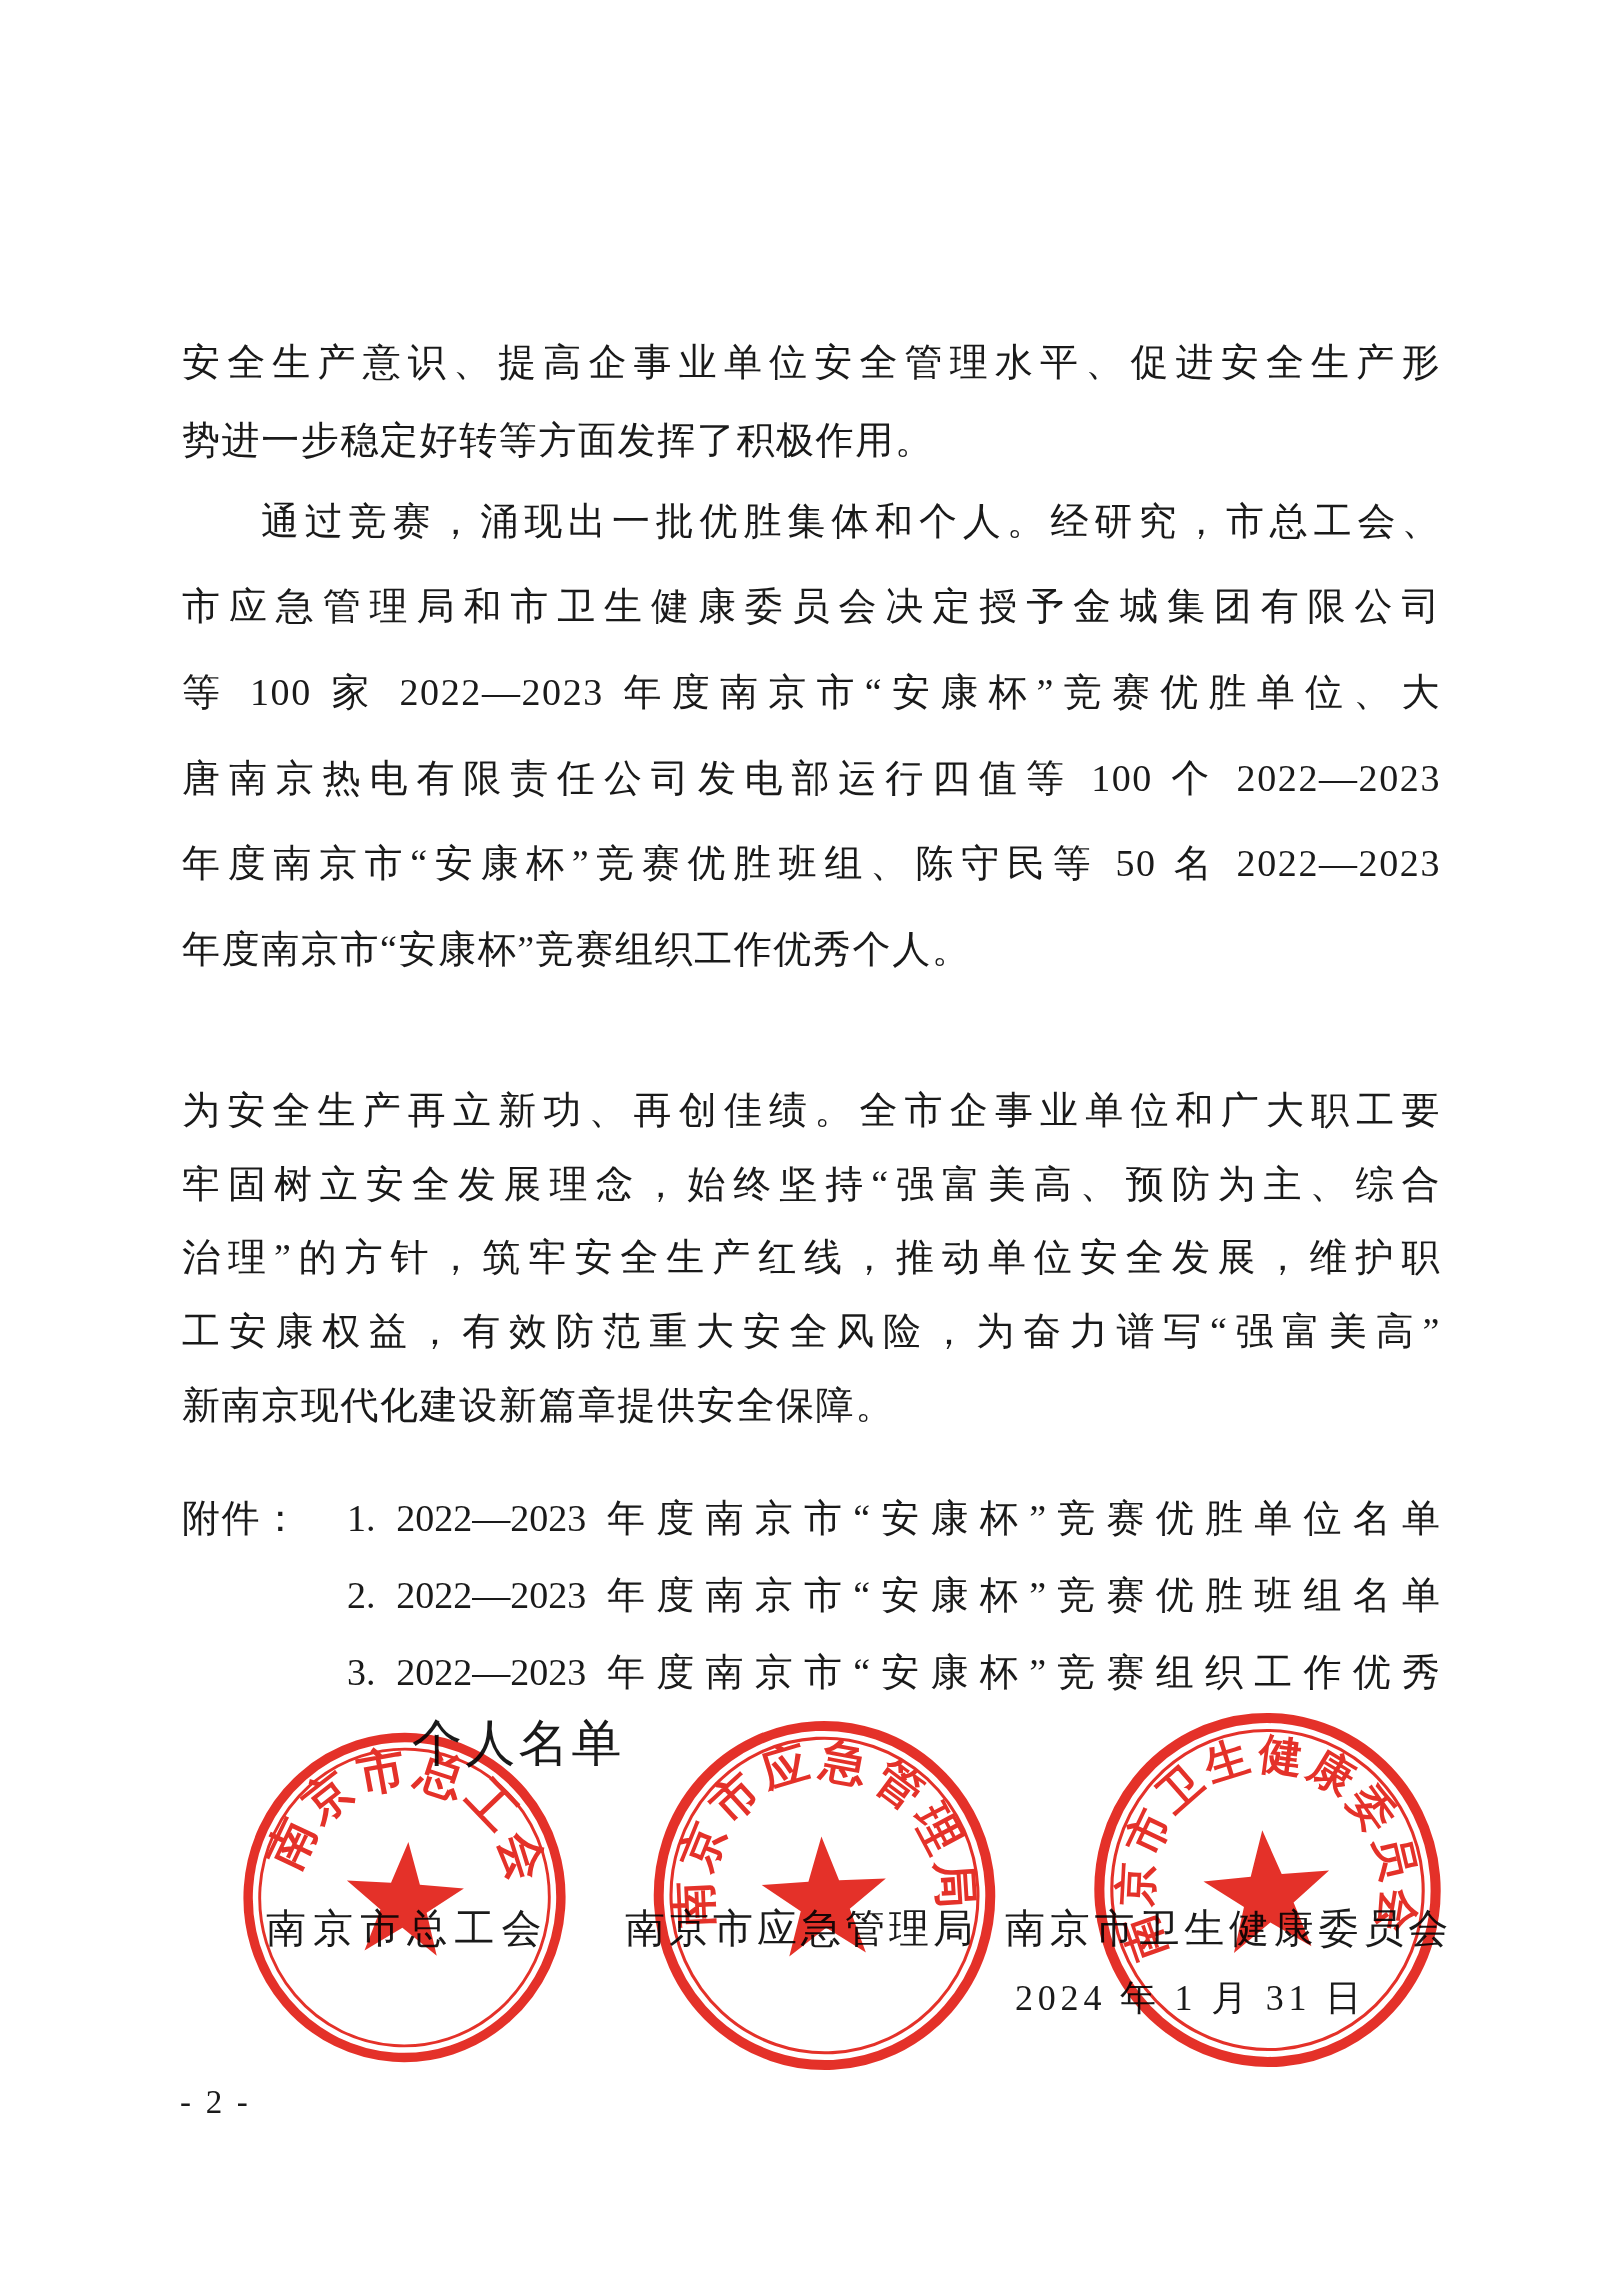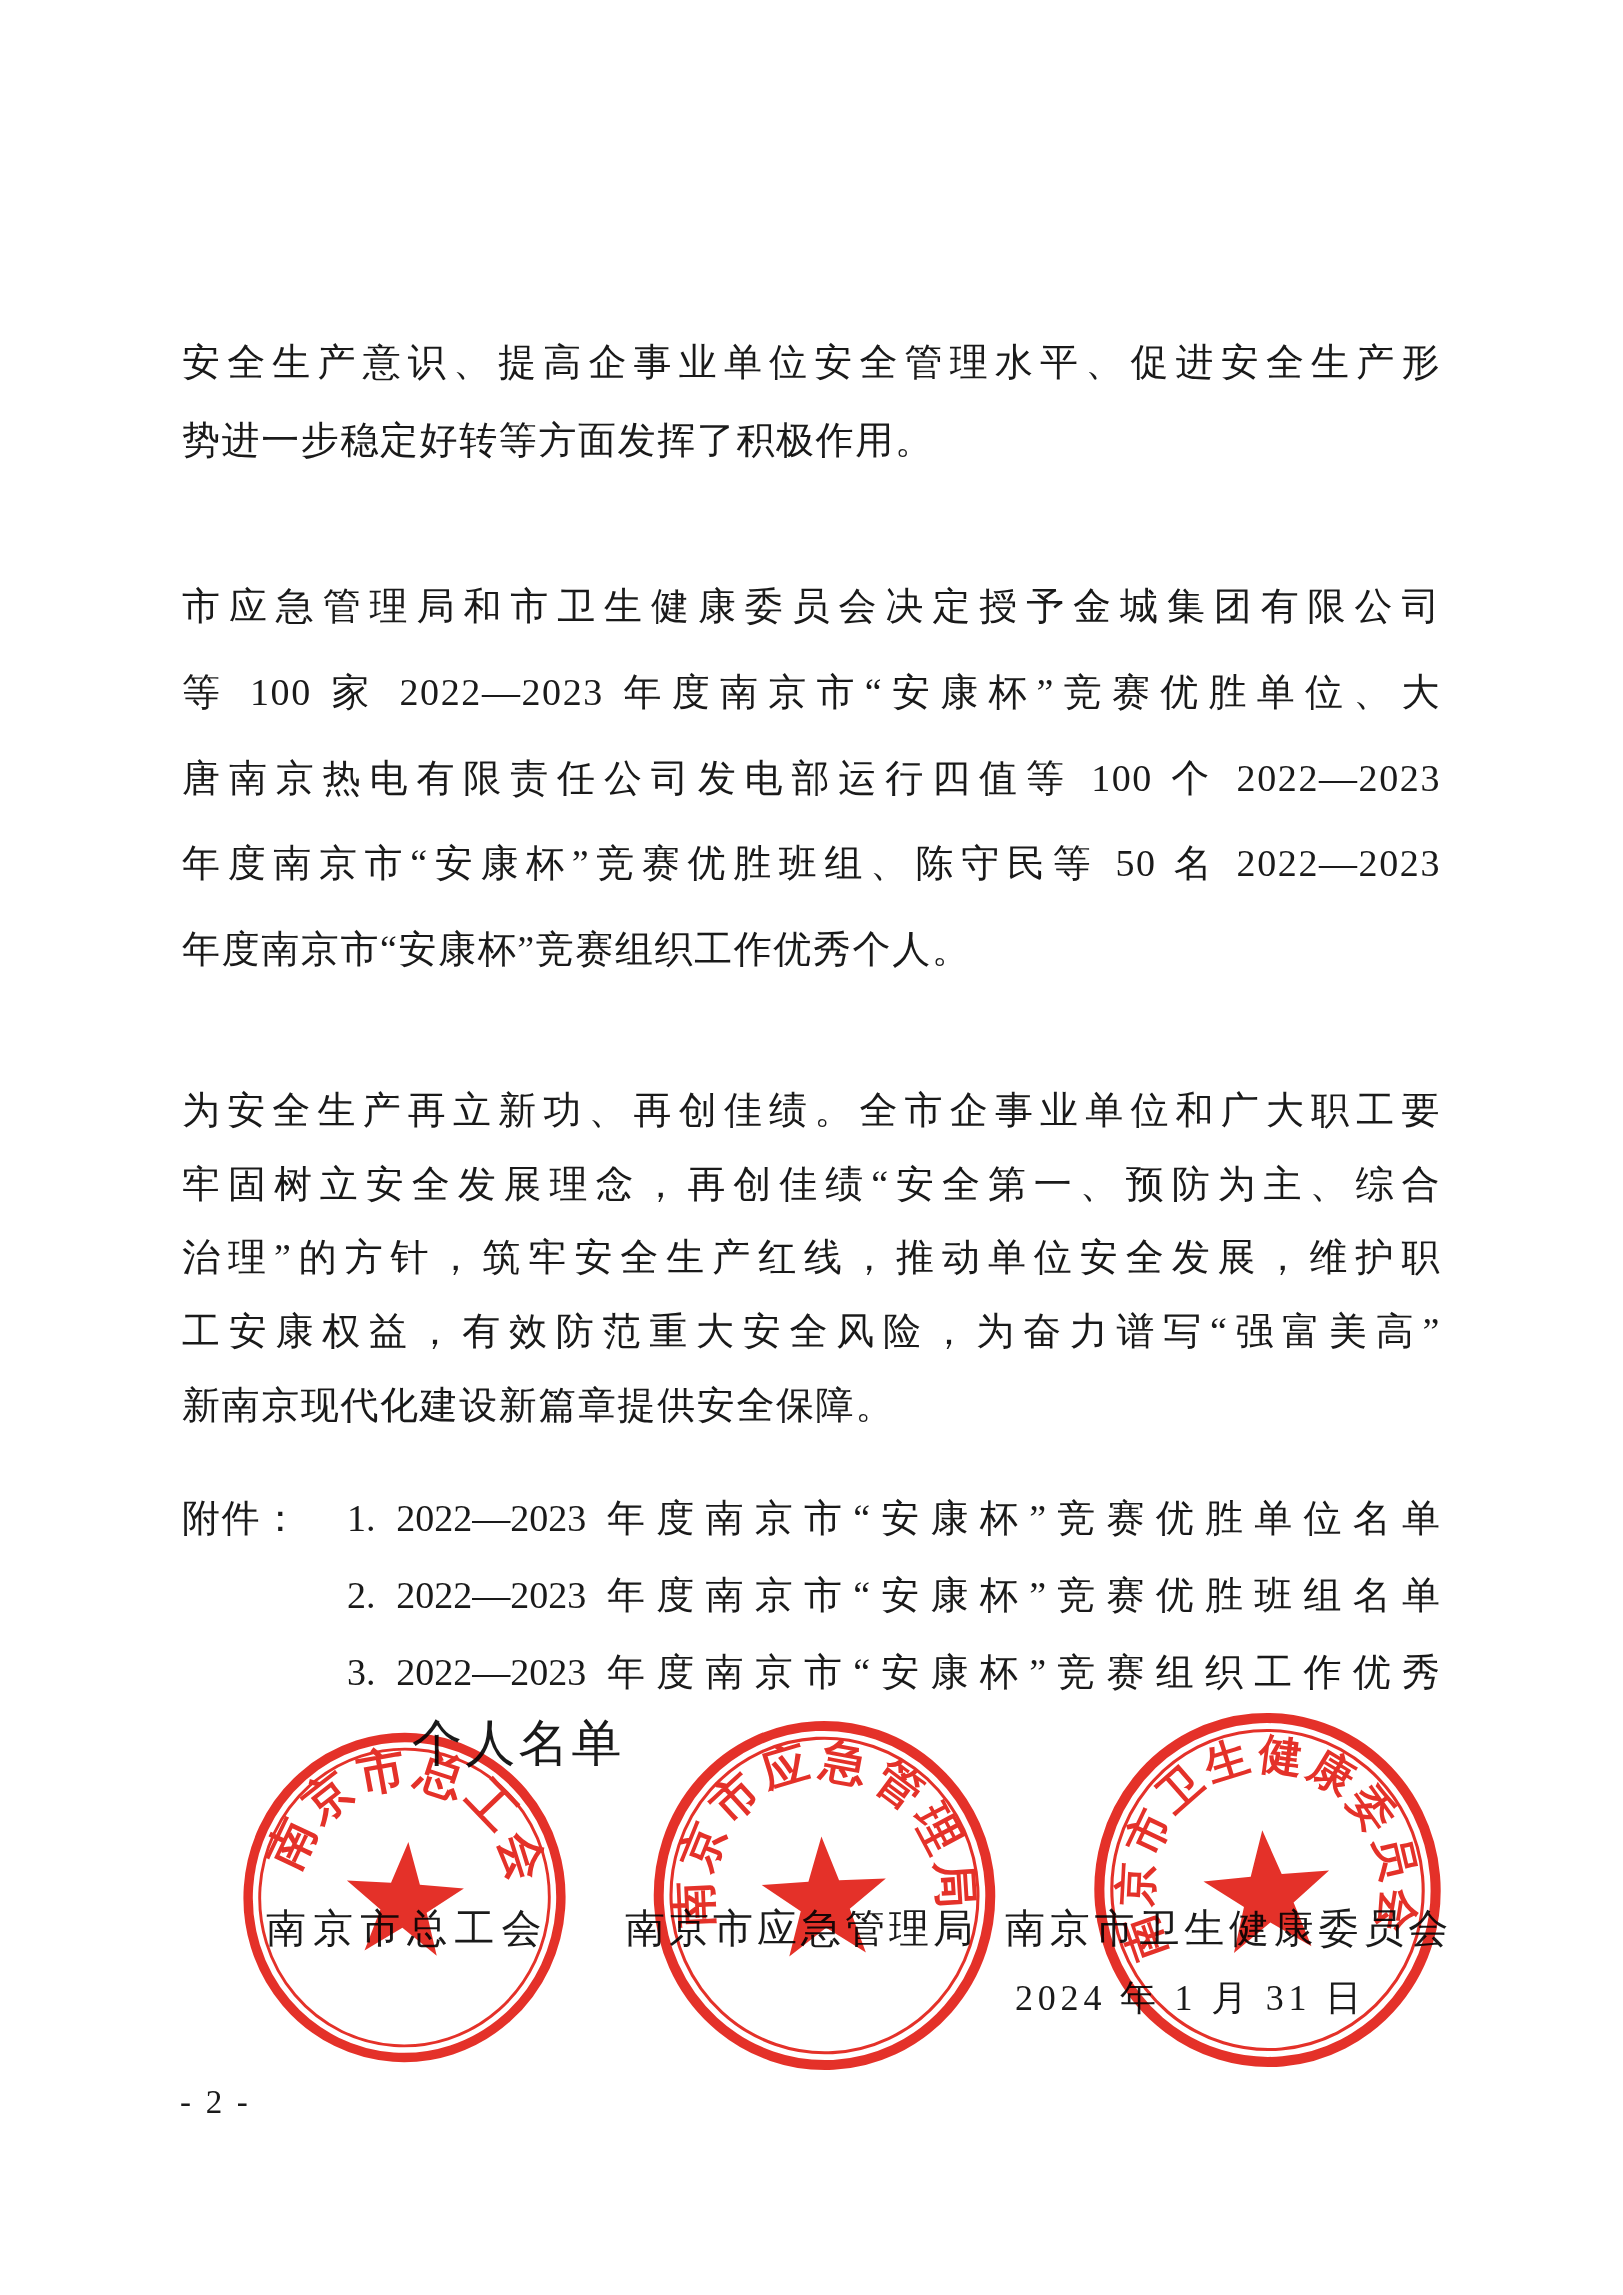--- a/index.html
+++ b/index.html
@@ -79,28 +79,29 @@
   .st3{font-size:56px;letter-spacing:6px;}
 </style>
 </head>
 <body>
 
 <div id="page">
 
   <div class="line just" style="top:305px">安全生产意识、提高企事业单位安全管理水平、促进安全生产形</div>
   <div class="line" style="top:383px">势进一步稳定好转等方面发挥了积极作用。</div>
 
+  <div class="line just ind" style="top:464px">通过竞赛，涌现出一批优胜集体和个人。经研究，市总工会、</div>
   <div class="line just" style="top:549px">市应急管理局和市卫生健康委员会决定授予金城集团有限公司</div>
   <div class="line just" style="top:635px">等 100 家 2022—2023 年度南京市“安康杯”竞赛优胜单位、大</div>
   <div class="line just" style="top:721px">唐南京热电有限责任公司发电部运行四值等 100 个 2022—2023</div>
   <div class="line just" style="top:806px">年度南京市“安康杯”竞赛优胜班组、陈守民等 50 名 2022—2023</div>
   <div class="line" style="top:892px">年度南京市“安康杯”竞赛组织工作优秀个人。</div>
 
   <div class="line just" style="top:1053px">为安全生产再立新功、再创佳绩。全市企事业单位和广大职工要</div>
-  <div class="line just" style="top:1127px">牢固树立安全发展理念，再创佳绩“安全第一、预防为主、综合</div>
+  <div class="line just" style="top:1127px">牢固树立安全发展理念，始终坚持“强富美高、预防为主、综合</div>
   <div class="line just" style="top:1200px">治理”的方针，筑牢安全生产红线，推动单位安全发展，维护职</div>
   <div class="line just" style="top:1274px">工安康权益，有效防范重大安全风险，为奋力谱写“强富美高”</div>
   <div class="line" style="top:1348px">新南京现代化建设新篇章提供安全保障。</div>
 
   <div class="att-label" style="top:1493px">附件：</div>
   <div class="att-item" style="top:1493px">1. 2022—2023 年度南京市“安康杯”竞赛优胜单位名单</div>
   <div class="att-item" style="top:1570px">2. 2022—2023 年度南京市“安康杯”竞赛优胜班组名单</div>
   <div class="att-item" style="top:1647px">3. 2022—2023 年度南京市“安康杯”竞赛组织工作优秀</div>
   <div class="att-cont" style="top:1710px">个人名单</div>
 

